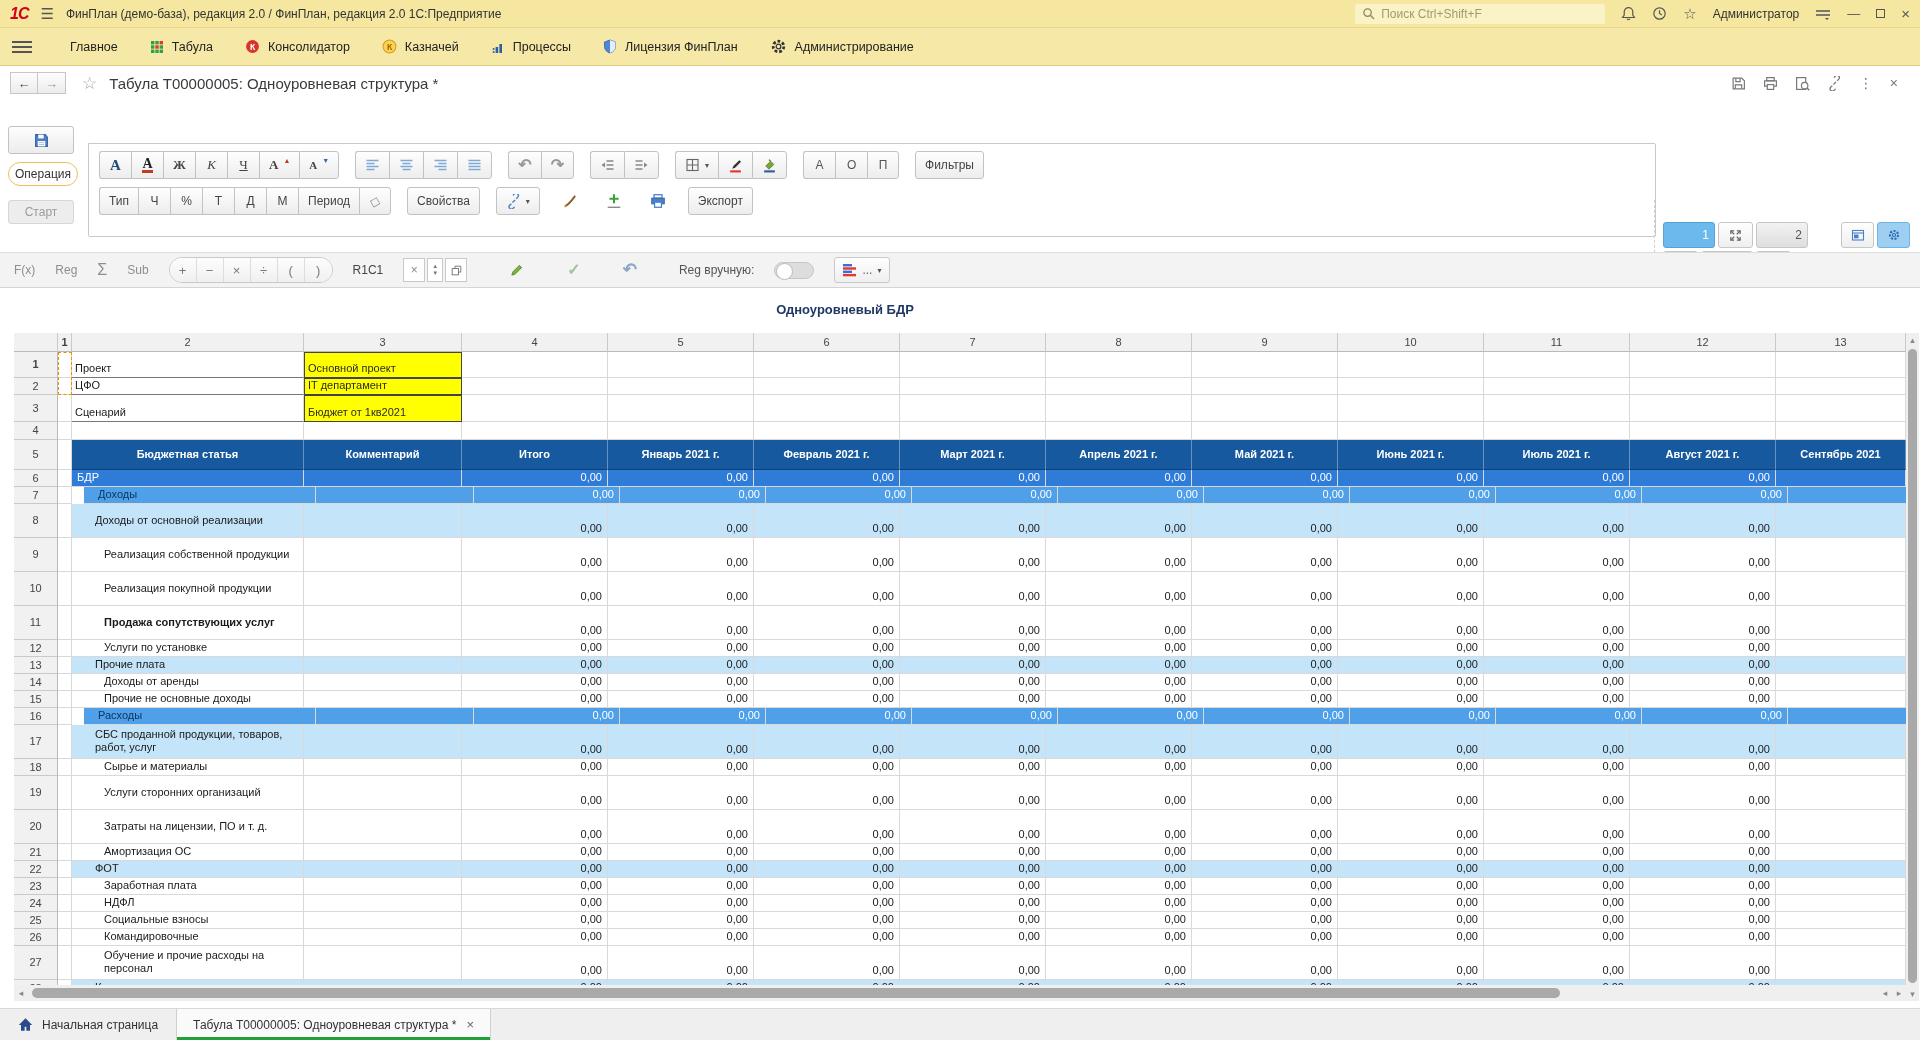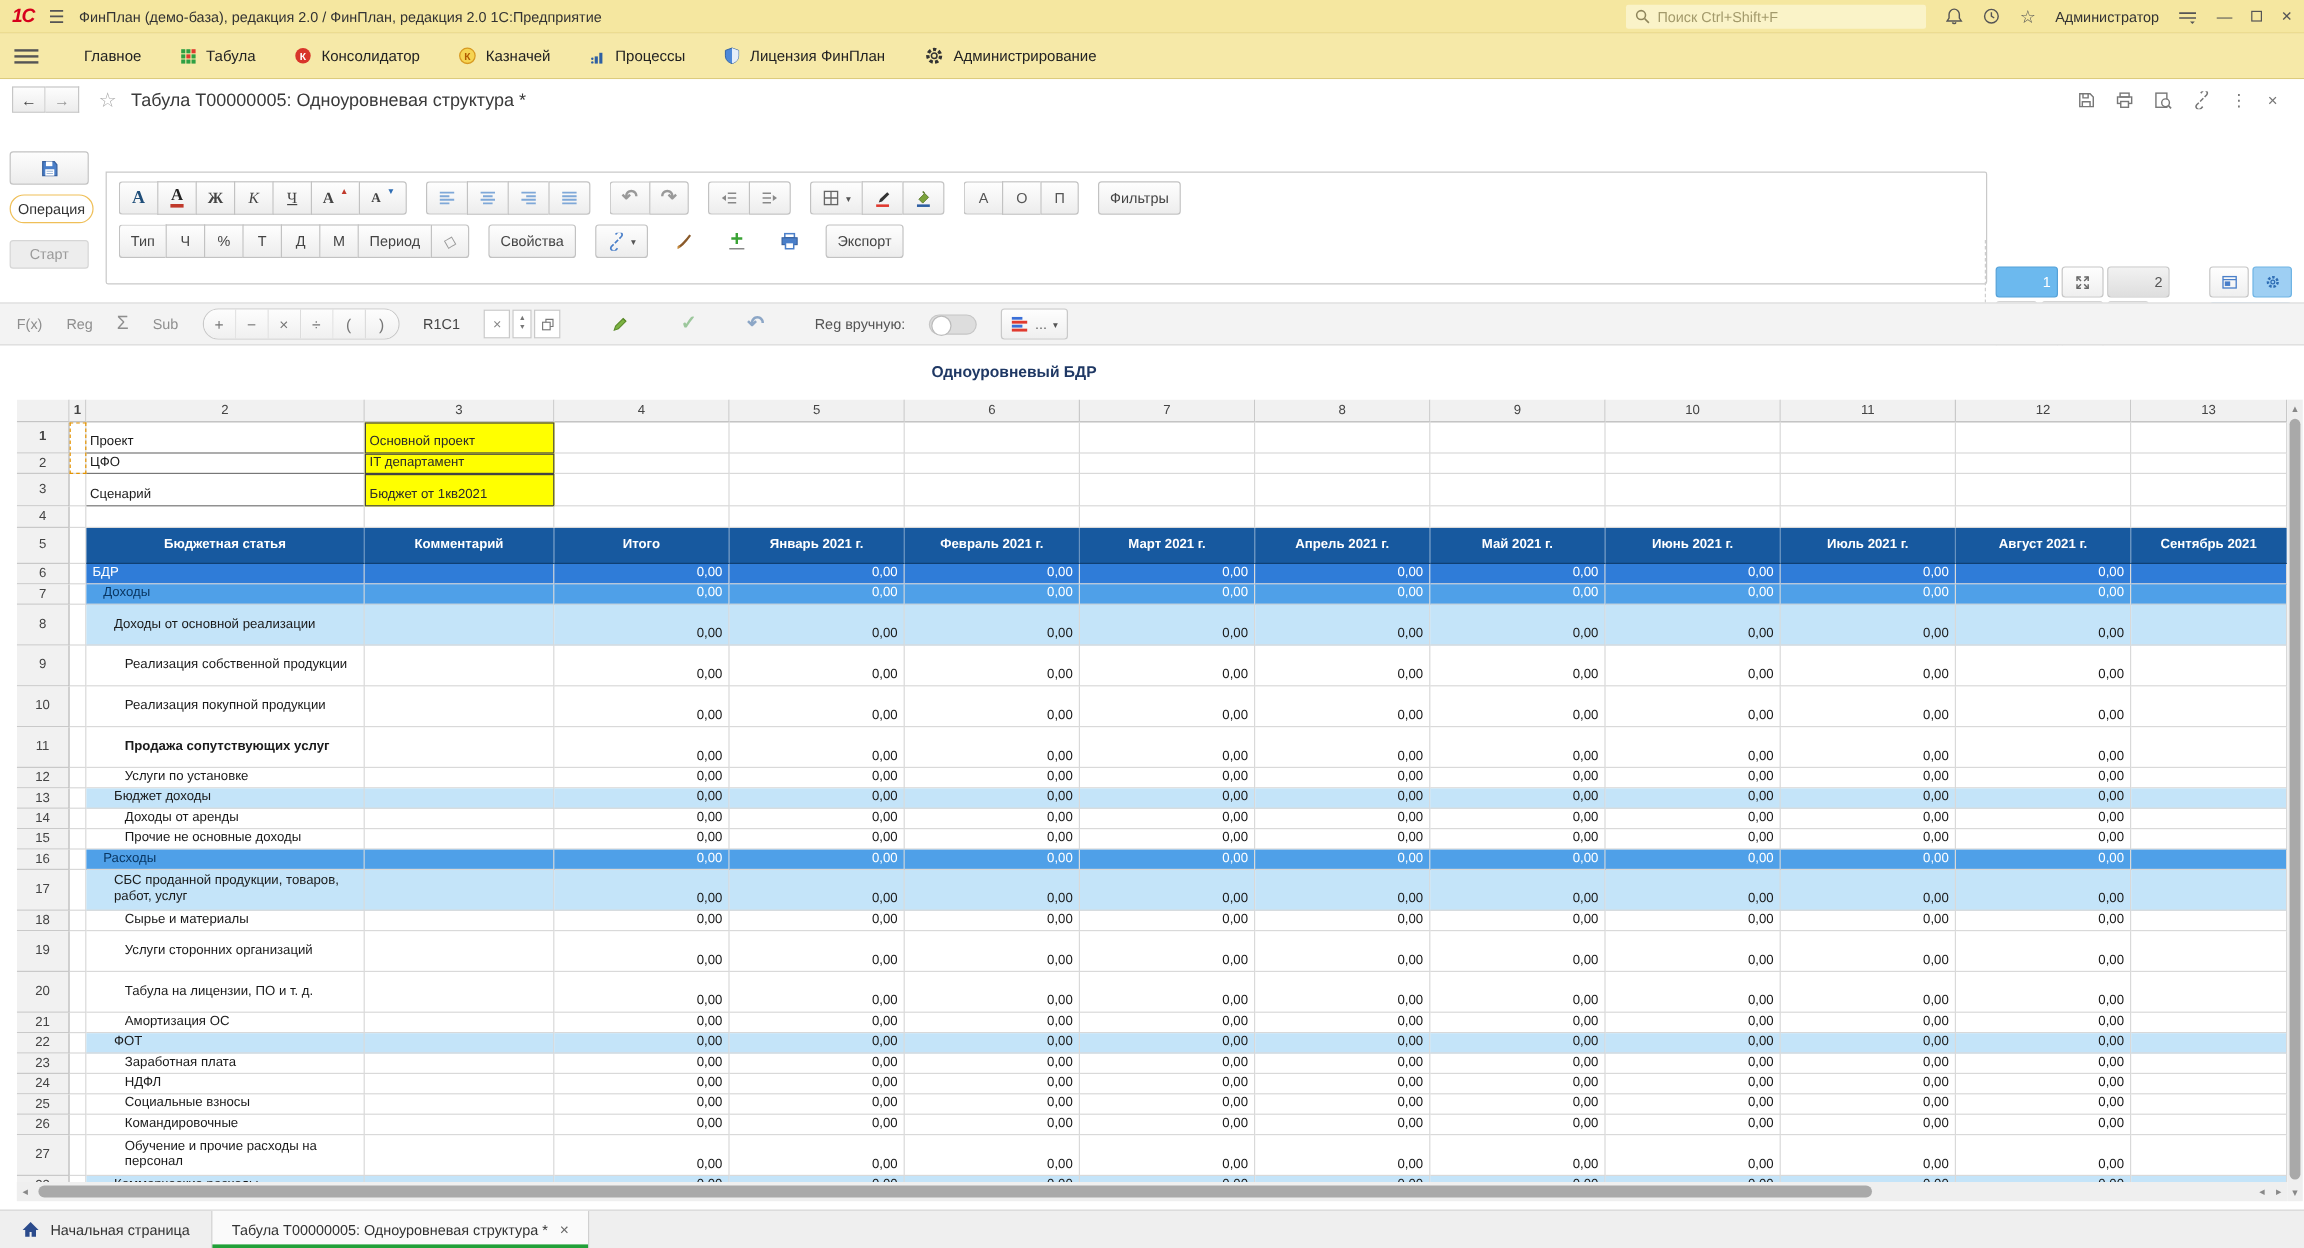--- a/index.html
+++ b/index.html
@@ -127,21 +127,21 @@
   .hc { background:#F1F1F1; border-right:1px solid #C9C9C9; border-bottom:1px solid #B9B9B9;
         align-items:center; justify-content:center; color:#444; padding:0; }
   .rowhdr { background:#F1F1F1; border-right:1px solid #B9B9B9; border-bottom:1px solid #C9C9C9;
             align-items:center; justify-content:center; color:#444; padding:0; }
   .num { justify-content:flex-end; padding-right:5px; }
   .ylw { background:#FFFF00; border:1px solid #444; color:#2B2B2B; }
   .infolbl { border-bottom:1px solid #777; }
   .mh { background:#17599F; color:#fff; font-weight:bold; align-items:center; justify-content:center; text-align:center;
         border-right:1px solid rgba(255,255,255,.35); border-bottom:1px solid #0F4074; padding:0 2px; }
   .st-total .cc { background:#2F7CD8; } .st-total .lbl, .st-total .numv { color:#fff; }
-  .st-section .cc { background:#4FA0E8; } .st-section .lbl { color:#0A3763; } .st-section .numv { color:#fff; }
+  .st-section .cc { background:#4FA0E8; } .st-section .lbl { color:#0A3763;margin-left:12px; } .st-section .numv { color:#fff; }
   .st-sub .cc { background:#C4E4F9; }
   .cellcursor { position:absolute; border:1.5px dashed #E59400; pointer-events:none; }
 
   .hscroll { position:absolute; left:14px; top:697px; width:1892px; height:16px; background:#EFEFEF; display:flex; align-items:center; }
   .hthumb { position:absolute; left:18px; top:3px; width:1528px; height:10px; background:#A9A9A9; border-radius:6px; }
   .scrArrow { width:14px; height:16px; display:flex; align-items:center; justify-content:center; color:#888; font-size:9px; }
   .hscroll .right { position:absolute; right:0; display:flex; }
   .vscroll { position:absolute; left:1906px; top:45px; width:13px; height:668px; background:#EFEFEF; }
   .vthumb { position:absolute; left:2px; top:16px; width:9px; height:634px; background:#A9A9A9; border-radius:5px; }
   .vscroll .scrArrow { width:13px; height:14px; }
@@ -879,21 +879,21 @@
           <div class="c cc num numv" style="width: 146px; height: 17px; flex: 0 0 146px;">0,00</div>
           <div class="c cc num numv" style="width: 146px; height: 17px; flex: 0 0 146px;">0,00</div>
           <div class="c cc num numv" style="width: 146px; height: 17px; flex: 0 0 146px;">0,00</div>
           <div class="c cc num numv" style="width: 146px; height: 17px; flex: 0 0 146px;">0,00</div>
           <div class="c cc" style="width: 130px; height: 17px; flex: 0 0 130px;"></div>
         </div>
         <div class="trow st-sub" style="height: 17px;">
           <div class="c rowhdr" style="width: 44px; height: 17px; flex: 0 0 44px;">13</div>
           <div class="c " style="width: 14px; height: 17px; flex: 0 0 14px;"></div>
           <div class="c cc lbl" style="width: 232px; height: 17px; flex: 0 0 232px; padding-left: 23px; align-items: center;">
-            <span>Бюджет доходы</span>
+            <span>Прочие плата</span>
           </div>
           <div class="c cc" style="width: 158px; height: 17px; flex: 0 0 158px;"></div>
           <div class="c cc num numv" style="width: 146px; height: 17px; flex: 0 0 146px;">0,00</div>
           <div class="c cc num numv" style="width: 146px; height: 17px; flex: 0 0 146px;">0,00</div>
           <div class="c cc num numv" style="width: 146px; height: 17px; flex: 0 0 146px;">0,00</div>
           <div class="c cc num numv" style="width: 146px; height: 17px; flex: 0 0 146px;">0,00</div>
           <div class="c cc num numv" style="width: 146px; height: 17px; flex: 0 0 146px;">0,00</div>
           <div class="c cc num numv" style="width: 146px; height: 17px; flex: 0 0 146px;">0,00</div>
           <div class="c cc num numv" style="width: 146px; height: 17px; flex: 0 0 146px;">0,00</div>
           <div class="c cc num numv" style="width: 146px; height: 17px; flex: 0 0 146px;">0,00</div>
@@ -1005,21 +1005,21 @@
           <div class="c cc num numv" style="width: 146px; height: 34px; flex: 0 0 146px;">0,00</div>
           <div class="c cc num numv" style="width: 146px; height: 34px; flex: 0 0 146px;">0,00</div>
           <div class="c cc num numv" style="width: 146px; height: 34px; flex: 0 0 146px;">0,00</div>
           <div class="c cc num numv" style="width: 146px; height: 34px; flex: 0 0 146px;">0,00</div>
           <div class="c cc" style="width: 130px; height: 34px; flex: 0 0 130px;"></div>
         </div>
         <div class="trow st-item" style="height: 34px;">
           <div class="c rowhdr" style="width: 44px; height: 34px; flex: 0 0 44px;">20</div>
           <div class="c " style="width: 14px; height: 34px; flex: 0 0 14px;"></div>
           <div class="c cc lbl" style="width: 232px; height: 34px; flex: 0 0 232px; padding-left: 32px; align-items: center;">
-            <span>Табула на лицензии, ПО и т. д.</span>
+            <span>Затраты на лицензии, ПО и т. д.</span>
           </div>
           <div class="c cc" style="width: 158px; height: 34px; flex: 0 0 158px;"></div>
           <div class="c cc num numv" style="width: 146px; height: 34px; flex: 0 0 146px;">0,00</div>
           <div class="c cc num numv" style="width: 146px; height: 34px; flex: 0 0 146px;">0,00</div>
           <div class="c cc num numv" style="width: 146px; height: 34px; flex: 0 0 146px;">0,00</div>
           <div class="c cc num numv" style="width: 146px; height: 34px; flex: 0 0 146px;">0,00</div>
           <div class="c cc num numv" style="width: 146px; height: 34px; flex: 0 0 146px;">0,00</div>
           <div class="c cc num numv" style="width: 146px; height: 34px; flex: 0 0 146px;">0,00</div>
           <div class="c cc num numv" style="width: 146px; height: 34px; flex: 0 0 146px;">0,00</div>
           <div class="c cc num numv" style="width: 146px; height: 34px; flex: 0 0 146px;">0,00</div>

